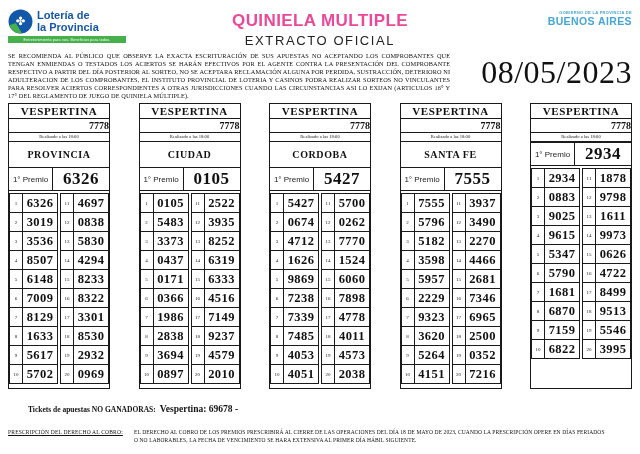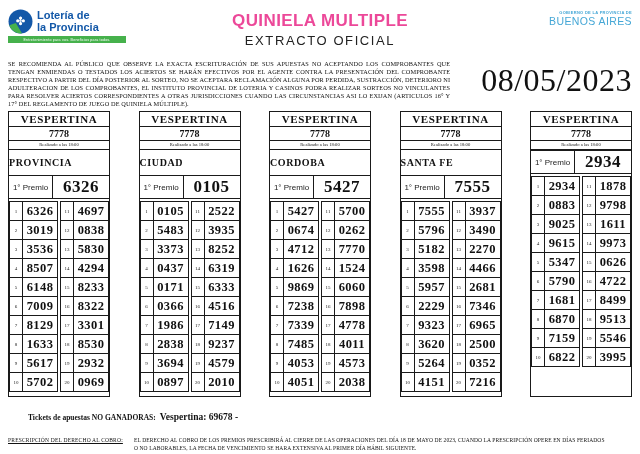--- a/index.html
+++ b/index.html
@@ -12,34 +12,34 @@
   .logo-wrap { width:152px; padding-top:3px; }
   .logo-row { display:flex; gap:4px; align-items:center; }
   .logo-icon { width:25px; height:25px; flex-shrink:0; }
   .logo-text { color:#1358a8; font-family:"Liberation Sans", sans-serif; font-weight:700; font-size:11px; line-height:1.05; }
   .tagline { margin-top:2px; background:#46b14c; color:#fff; font-family:"Liberation Sans", sans-serif; font-size:3.6px; letter-spacing:.2px; padding:1.5px 2px; text-align:center; width:118px; }
   .title-wrap { flex:1; text-align:center; font-family:"Liberation Sans", sans-serif; padding-top:5px; }
   .title { font-size:17px; font-weight:700; letter-spacing:.4px; color:#ec4899; }
   .subtitle { font-size:13px; font-weight:400; letter-spacing:1.6px; color:#222; margin-top:2px; }
   .gov { width:152px; text-align:right; font-family:"Liberation Sans", sans-serif; color:#45a7d6; padding-top:4px; }
   .gov-line1 { font-size:4px; font-weight:700; letter-spacing:.3px; }
-  .gov-line2 { font-size:10.5px; font-weight:400; letter-spacing:.4px; }
+  .gov-line2 { font-size:10.5px; font-weight:700; letter-spacing:.4px; }
 
   
-  .notice-row { display:flex; margin-top:12px; align-items:flex-start;gap:31px; }
+  .notice-row { display:flex; margin-top:4px; align-items:flex-start;gap:31px; }
   .notice { width:484px; font-size:6.3px; line-height:1.28; text-align:justify; letter-spacing:.1px; }
   .date { flex:1; text-align:right; font-size:32px; line-height:40px; white-space:nowrap; letter-spacing:.5px; }
 
   
   .columns { display:flex; justify-content:space-between; margin-top:3px; }
   .column { width:102px; border:1px solid #1a1a1a; padding-bottom:4px; background:#fff; }
   .col-session { border-bottom:1px solid #1a1a1a; text-align:center; font-weight:700; font-size:11px; letter-spacing:.6px; padding:1px 0; }
-  .col-number { border-bottom:1px solid #1a1a1a; text-align:center; font-weight:700; font-size:10px; padding:1px 0; }
+  .col-number { border-bottom:1px solid #1a1a1a; text-align:right; font-weight:700; font-size:10px; padding:1px 0; }
   .col-time { border-bottom:1px solid #1a1a1a; text-align:center; font-size:4.6px; padding:1px 0 2px; color:#222; }
-  .col-region { font-weight:700; font-size:10px; letter-spacing:.6px; padding:7px 0; }
+  .col-region { text-align:center; font-weight:700; font-size:10px; letter-spacing:.6px; padding:7px 0; }
   .premio-row { display:flex; border-top:1px solid #1a1a1a; border-bottom:1px solid #1a1a1a; height:24px; }
   .premio-label { width:44px; border-right:1px solid #1a1a1a; font-family:"Liberation Sans", sans-serif; font-size:8px; display:flex; align-items:center; justify-content:center; color:#222; }
   .premio-value { flex:1; display:flex; align-items:center; justify-content:center; font-weight:700; font-size:17px; letter-spacing:.5px; }
   .grid { display:flex; gap:2px; margin-top:2px; }
   .grid table { border-collapse:collapse; width:calc(50% - 1px); }
   .grid td { border:1px solid #1a1a1a; text-align:center; }
   .grid td.pos { width:13px; font-size:5px; color:#222; }
   .grid td.num { font-weight:700; font-size:12.5px; letter-spacing:.4px; padding:1.5px 0; }
 
   

